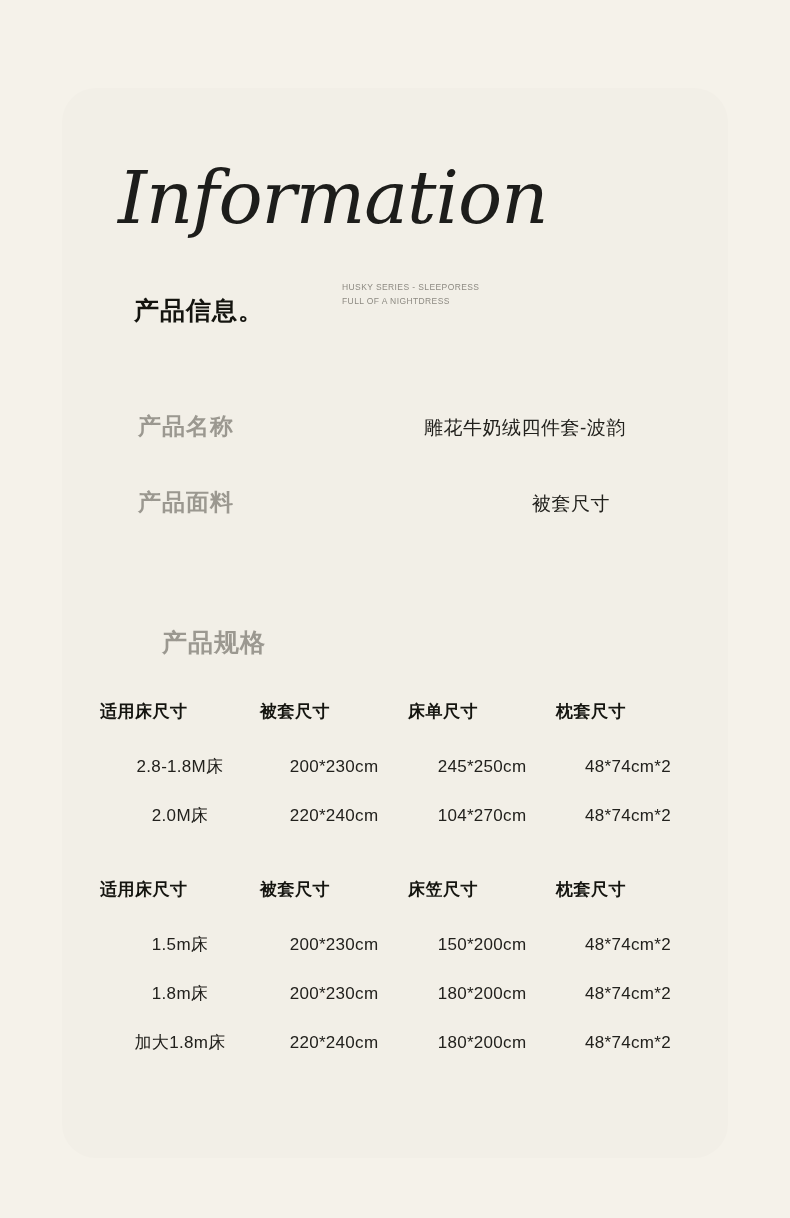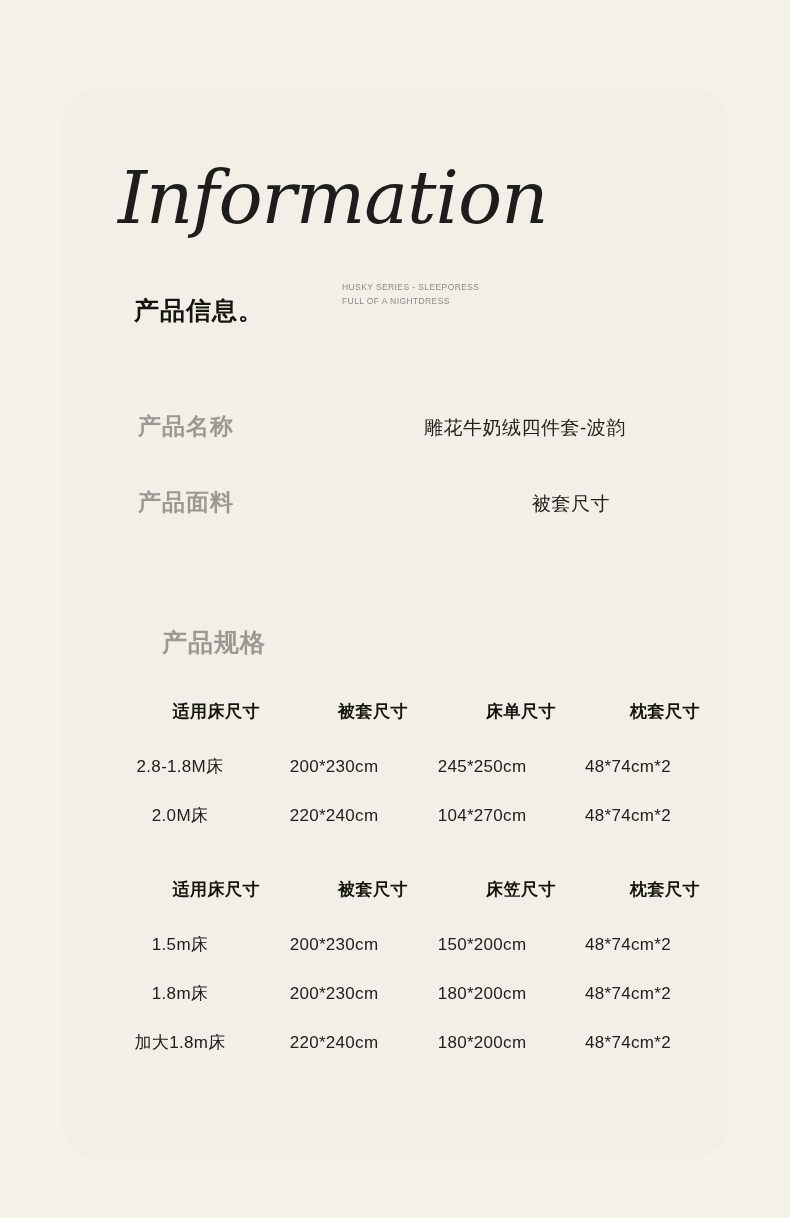--- a/index.html
+++ b/index.html
@@ -111,21 +111,21 @@
     width: 600px;
     border-collapse: collapse;
   }
   table.spec.t1 { top: 700px; }
   table.spec.t2 { top: 878px; }
   table.spec th {
     font-size: 17px;
     font-weight: bold;
     color: #14140f;
     padding: 0 0 24px 0;
-    text-align: right;
+    text-align: left;
     letter-spacing: 0.5px;
   }
   table.spec td {
     font-size: 17px;
     color: #22211d;
     padding: 8px 0 18px 0;
     text-align: center;
     letter-spacing: 0.3px;
   }
   table.spec col.c0 { width: 160px; }

